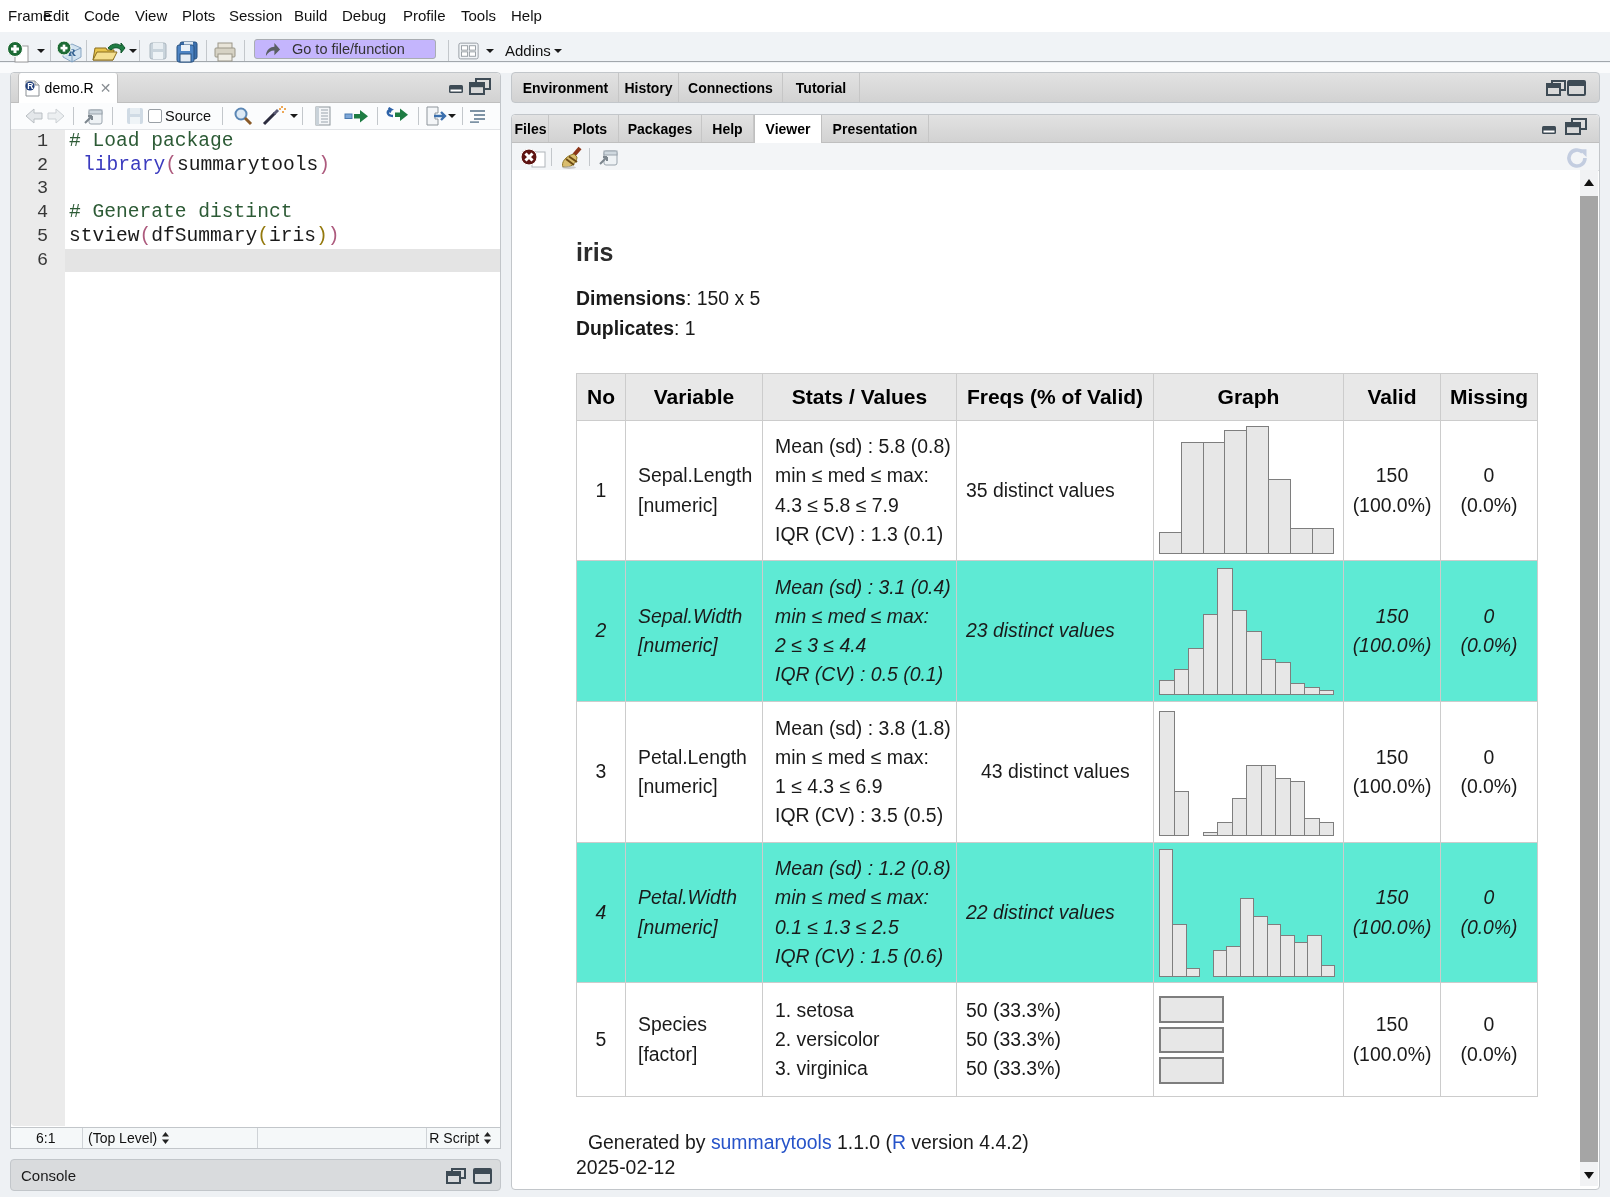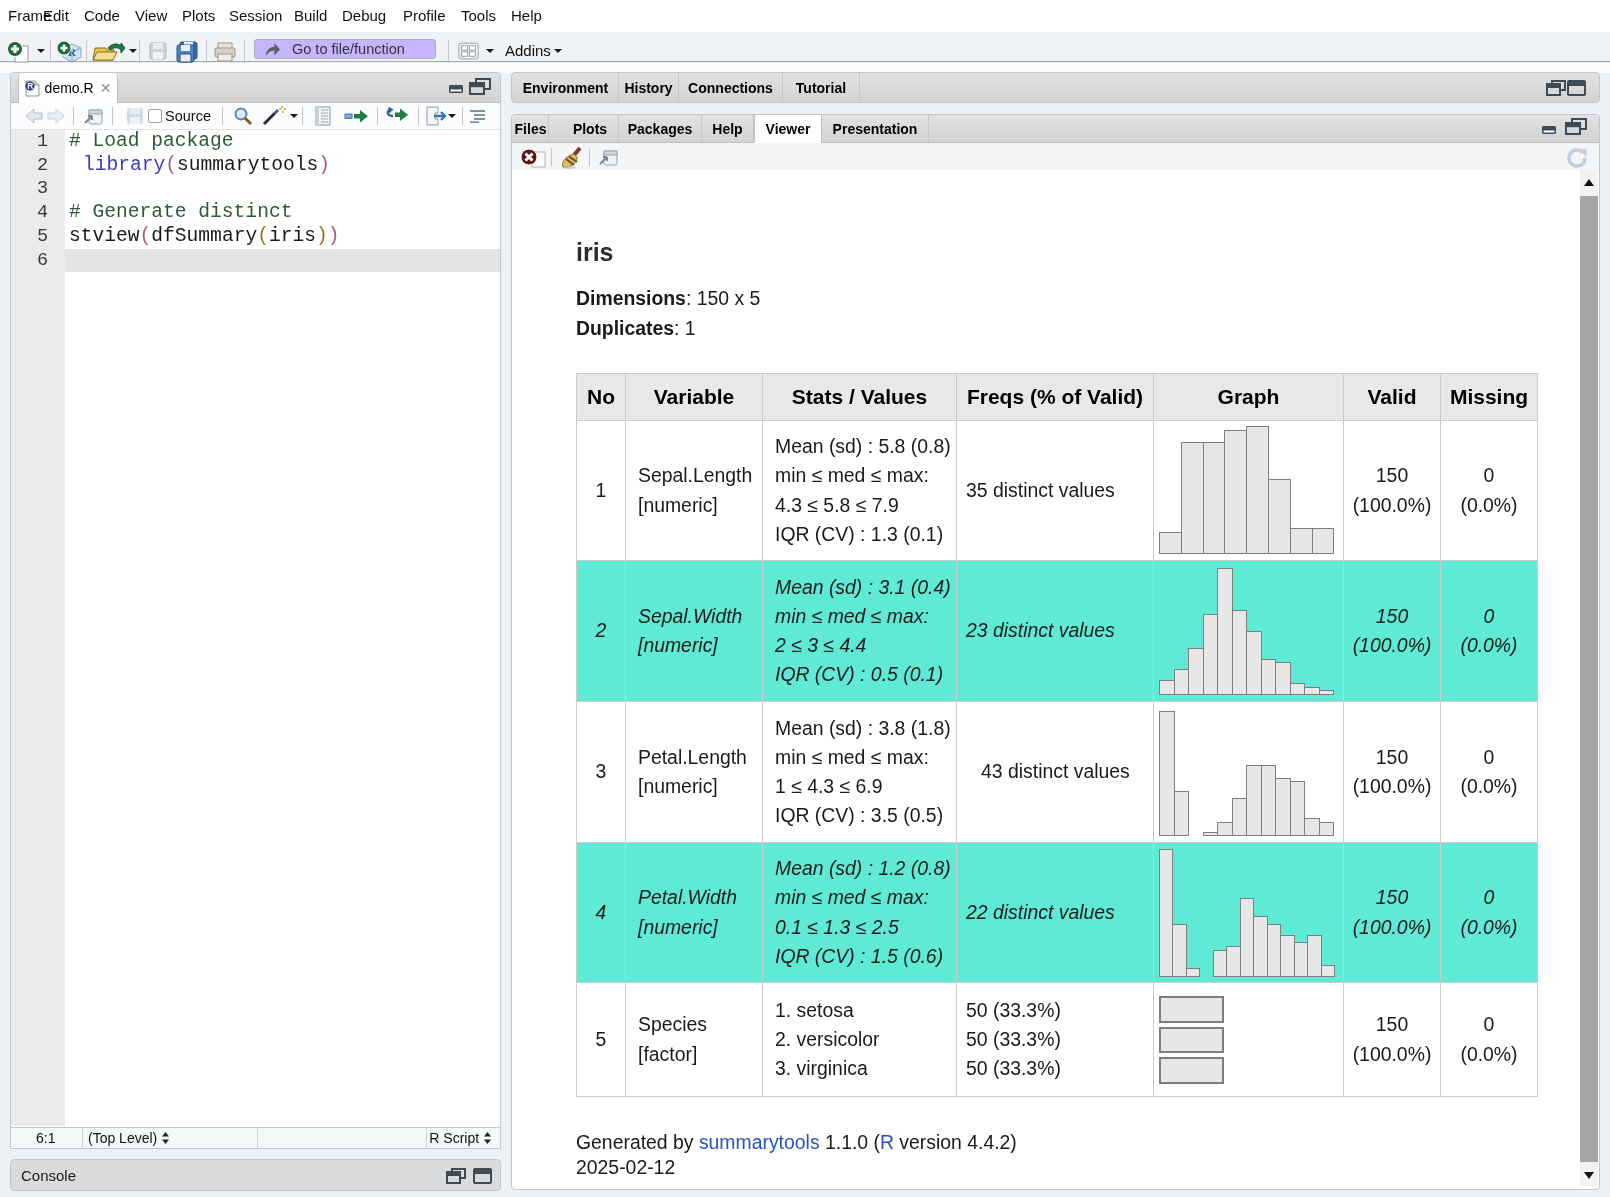--- a/index.html
+++ b/index.html
@@ -430,21 +430,21 @@
       <rect x="121.64" y="86.4" width="13.46" height="41.1" fill="#e7e7e7" stroke="#7e7e7e"></rect>
       <rect x="135.1" y="93.9" width="13.46" height="33.6" fill="#e7e7e7" stroke="#7e7e7e"></rect>
       <rect x="148.56" y="86.4" width="13.46" height="41.1" fill="#e7e7e7" stroke="#7e7e7e"></rect>
       <rect x="162.02" y="116.3" width="13.46" height="11.2" fill="#e7e7e7" stroke="#7e7e7e"></rect>
     </svg>
   <svg class="abs" style="left:647px;top:826px" width="66" height="90" viewBox="0 0 66 90" shape-rendering="crispEdges">
       <rect x="1" y="1" width="63" height="25" fill="#e7e7e7" stroke="#7e7e7e" stroke-width="1.5"></rect>
       <rect x="1" y="32" width="63" height="24" fill="#e7e7e7" stroke="#7e7e7e" stroke-width="1.5"></rect>
       <rect x="1" y="62" width="63" height="25" fill="#e7e7e7" stroke="#7e7e7e" stroke-width="1.5"></rect>
     </svg>
-  <div class="abs" style="left:64px;top:961px;font-size:19.4px;color:#1a1a1a">Generated by <a class="lk">summarytools</a> 1.1.0 (<a class="lk">R</a> version 4.4.2)</div>
+  <div class="abs" style="left:76px;top:961px;font-size:19.4px;color:#1a1a1a">Generated by <a class="lk">summarytools</a> 1.1.0 (<a class="lk">R</a> version 4.4.2)</div>
   <div class="abs" style="left:64px;top:986px;font-size:19.4px;color:#1a1a1a">2025-02-12</div>
 </div>
 
 <div class="abs" id="scrollbar">
   <div class="abs" style="left:4px;top:9px;width:0;height:0;border-left:5px solid transparent;border-right:5px solid transparent;border-bottom:7px solid #111"></div>
   <div class="abs" style="left:0px;top:26px;width:18px;height:966px;background:#a5a5a5"></div>
   <div class="abs" style="left:4px;top:1002px;width:0;height:0;border-left:5px solid transparent;border-right:5px solid transparent;border-top:7px solid #111"></div>
 </div>
 
 </body></html>

